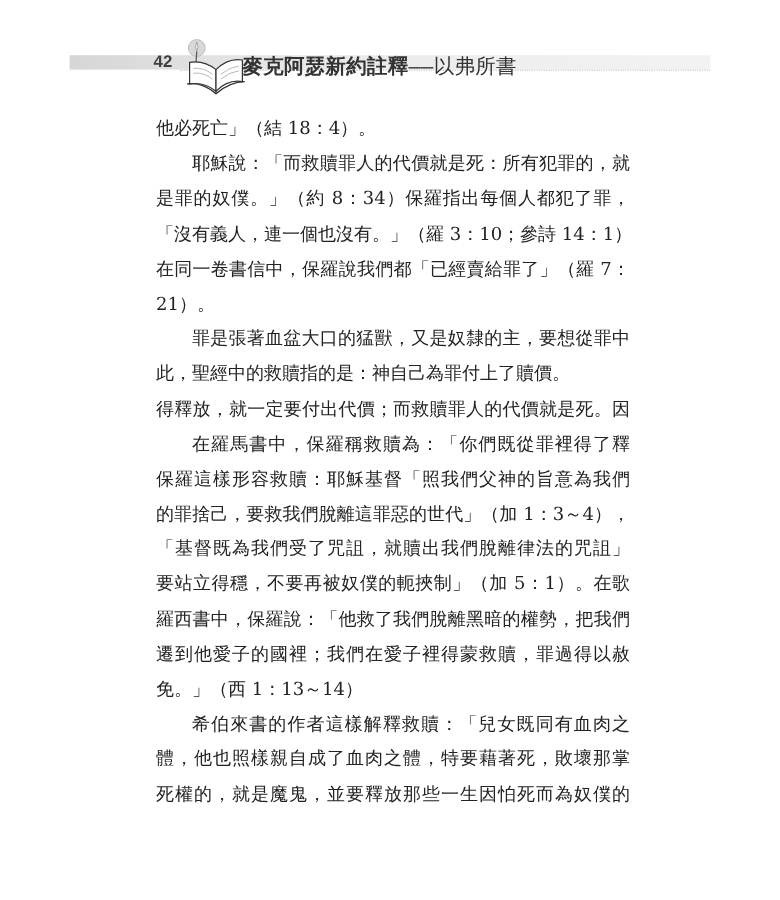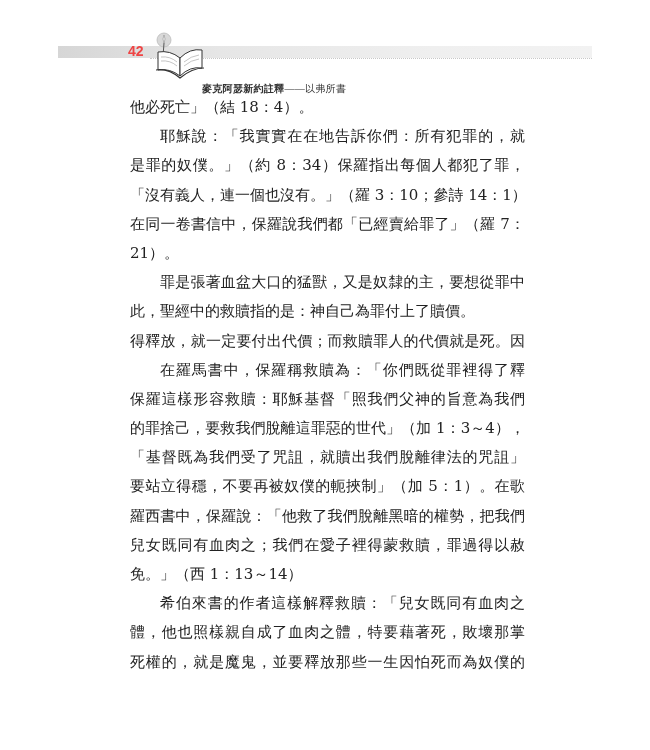--- a/index.html
+++ b/index.html
@@ -1,22 +1,22 @@
 <!DOCTYPE html>
 <html><head>
 <meta charset="utf-8">
 <style>
   html, body { margin:0; padding:0; background:#ffffff; }
   body { width:650px; height:750px; position:relative; overflow:hidden; font-family:"DejaVu Serif", serif; color:#222; }
   .header-bar { position:absolute; left:58px; top:46px; width:534px; height:12px;
     background:linear-gradient(to right, #d6d6d6 0%, #e6e6e6 30%, #efefef 70%, #f2f2f2 100%); }
   .header-dots { position:absolute; left:150px; top:58px; width:442px; height:0; border-bottom:1px dotted #c8c8c8; }
-  .page-number { position:absolute; left:128px; top:43px; font-family:"Liberation Sans", sans-serif; font-weight:bold; font-size:14px; color:#ef4444; }
+  .page-number { position:absolute; left:128px; top:43px; font-family:"Liberation Sans", sans-serif; font-weight:bold; font-size:14px; color:#404040; }
   .book-icon { position:absolute; left:150px; top:30px; width:60px; height:50px; }
-  .running-title { position:absolute; left:202px; top:44px; font-family:Liberation Serif, serif; font-size:10px; color:#333; letter-spacing:0.3px;margin-top:38px; }
+  .running-title { position:absolute; left:202px; top:44px; font-family:Liberation Mono, monospace; font-size:17px; color:#333; letter-spacing:0.3px; }
   .running-title .book { font-weight:bold; }
   .body-text { position:absolute; left:130px; top:93px; width:395px; font-size:15px; line-height:29.2px; }
   .line { white-space:nowrap; display:block; text-align:justify; text-align-last:justify; height:29.2px; }
   .line.last { text-align-last:left; }
   .indent { padding-left:30px; }
 </style>
 </head>
 <body>
 
 <div class="header-bar"></div>
@@ -30,33 +30,33 @@
   <path d="M8 22 Q20 20 30 28 L30 46 Q20 38 8 40 Z" fill="#fff" stroke="#333" stroke-width="1"></path>
   <path d="M30 28 Q40 18 52 20 L52 38 Q40 36 30 46 Z" fill="#fff" stroke="#333" stroke-width="1"></path>
   <path d="M6 40 Q18 38 30 48 Q42 38 54 38" fill="none" stroke="#333" stroke-width="1.2"></path>
   <path d="M11 27 Q20 26 27 32 M11 31 Q20 30 27 36 M34 32 Q41 26 49 25 M34 36 Q41 30 49 29" fill="none" stroke="#888" stroke-width="0.5"></path>
 </svg>
 
 <div class="running-title"><span class="book">麥克阿瑟新約註釋</span><span>——</span><span>以弗所書</span></div>
 
 <div class="body-text">
   <span class="line last">他必死亡」（結 18：4）。</span>
-  <span class="line indent">耶穌說：「我實實在在地告訴你們：所有犯罪的，就</span>
+  <span class="line indent">耶穌說：「而救贖罪人的代價就是死：所有犯罪的，就</span>
   <span class="line">是罪的奴僕。」（約 8：34）保羅指出每個人都犯了罪，</span>
   <span class="line">「沒有義人，連一個也沒有。」（羅 3：10；參詩 14：1）</span>
   <span class="line">在同一卷書信中，保羅說我們都「已經賣給罪了」（羅 7：</span>
   <span class="line last">21）。</span>
   <span class="line indent">罪是張著血盆大口的猛獸，又是奴隸的主，要想從罪中</span>
   <span class="line last">此，聖經中的救贖指的是：神自己為罪付上了贖價。</span>
   <span class="line">得釋放，就一定要付出代價；而救贖罪人的代價就是死。因</span>
   <span class="line indent">在羅馬書中，保羅稱救贖為：「你們既從罪裡得了釋</span>
   <span class="line">保羅這樣形容救贖：耶穌基督「照我們父神的旨意為我們</span>
   <span class="line">的罪捨己，要救我們脫離這罪惡的世代」（加 1：3～4），</span>
   <span class="line">「基督既為我們受了咒詛，就贖出我們脫離律法的咒詛」</span>
   <span class="line">要站立得穩，不要再被奴僕的軛挾制」（加 5：1）。在歌</span>
   <span class="line">羅西書中，保羅說：「他救了我們脫離黑暗的權勢，把我們</span>
-  <span class="line">兒女既同有血肉之；我們在愛子裡得蒙救贖，罪過得以赦</span>
+  <span class="line">遷到他愛子的國裡；我們在愛子裡得蒙救贖，罪過得以赦</span>
   <span class="line last">免。」（西 1：13～14）</span>
   <span class="line indent">希伯來書的作者這樣解釋救贖：「兒女既同有血肉之</span>
   <span class="line">體，他也照樣親自成了血肉之體，特要藉著死，敗壞那掌</span>
   <span class="line">死權的，就是魔鬼，並要釋放那些一生因怕死而為奴僕的</span>
 
 </div>
 
 </body></html>

